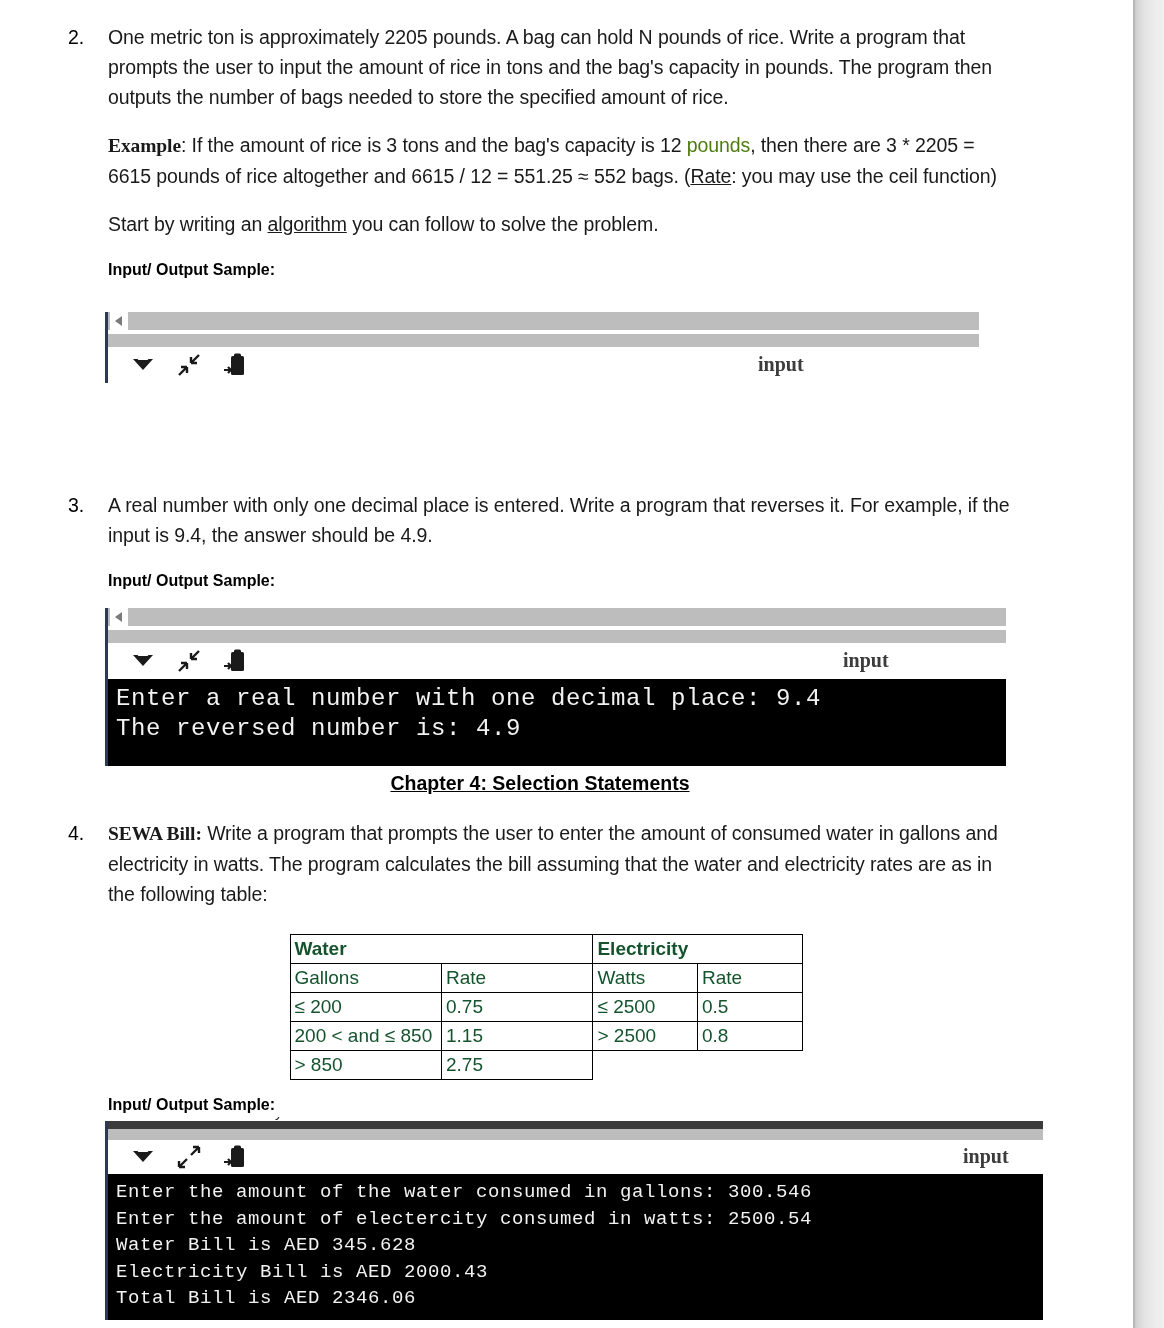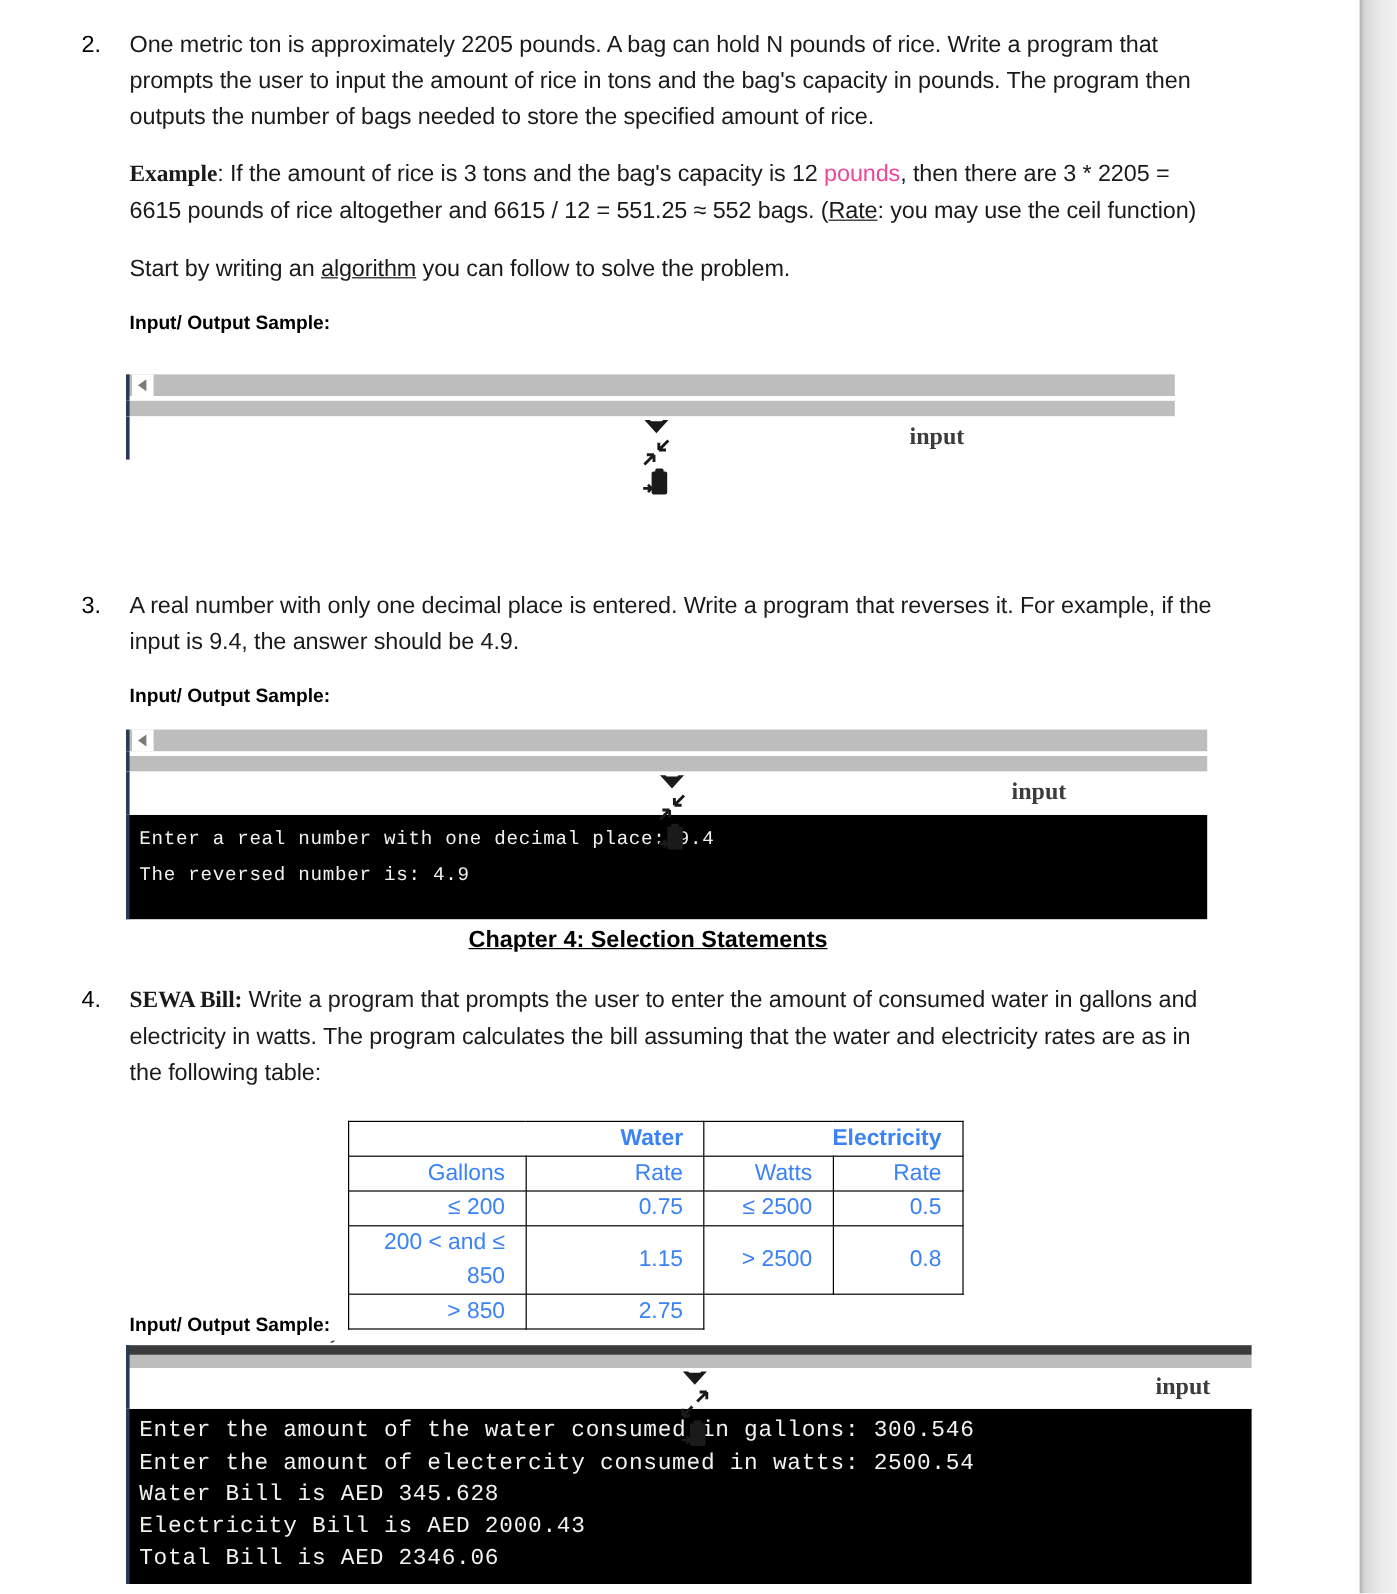--- a/index.html
+++ b/index.html
@@ -62,21 +62,21 @@
   .para {
     font-size: 19.5px;
     line-height: 30px;
     text-align: left;
     margin: 0 0 18px 0;
     color: #1a1a1a;
     letter-spacing: -0.1px;
   }
   .para.tight { margin-bottom: 0; }
   b.bold { font-weight: bold; font-family: Liberation Serif, serif; }
-  .red { color: #ec4899; }
+  .red { color: #4d7c0f; }
   .uline { text-decoration: underline; }
   .ital { }
 
   .io-label {
     font-size: 16px;
     font-weight: bold;
     line-height: 26px;
     margin: 14px 0 10px 0;
   }
 
@@ -137,21 +137,20 @@
   }
   .toolbar {
     height: 36px;
     background: #ffffff;
     border-left: 3px solid #2a3a55;
     box-sizing: border-box;
     display: flex;
     align-items: center;
     padding-left: 18px;
     position: relative;
-    flex-direction: column;
   }
   .tb-icon {
     width: 34px;
     height: 28px;
     margin-right: 12px;
     display: flex;
     align-items: center;
     justify-content: center;
   }
   .tb-icon svg { display: block; }
@@ -192,26 +191,26 @@
     margin: 14px 0 0 0;
   }
   table.rates {
     border-collapse: collapse;
     table-layout: fixed;
     width: 513px;
     margin-left: 12px;
   }
   table.rates td {
     border: 1.6px solid #000000;
-    text-align: right;
+    text-align: left;
     font-size: 19px;
     line-height: 28px;
-    padding: 0 17px;
+    padding: 0 4px;
     height: 28px;
-    color: #3b82f6;
+    color: #14532d;
   }
   table.rates td.hdr { font-weight: bold; }
   table.rates td.blank {
     border: none;
   }
   .c1 { width: 191px; }
   .c2 { width: 104px; }
   .c3 { width: 129px; }
   .c4 { width: 89px; }
 </style>
@@ -300,21 +299,21 @@
       </div>
       <div class="tb-icon">
         <svg width="24" height="26" viewBox="0 0 24 26">
           <rect x="8" y="4" width="13" height="19" rx="1.5" fill="#1a1a1a"></rect>
           <rect x="11" y="1.5" width="7" height="4" rx="1.5" fill="#1a1a1a"></rect>
           <path d="M1 18 L8 18 M8 18 L5 15 M8 18 L5 21" stroke="#1a1a1a" stroke-width="2.2" fill="none"></path>
         </svg>
       </div>
       <div class="tb-input-label" style="left:735px;">input</div>
     </div>
-    <div class="term" style="font-size:16px; line-height:30px; padding-bottom:22px;"><span>Enter a real number with one decimal place: 9.4</span>
+    <div class="term" style="font-size:24px; line-height:30px; padding-bottom:22px;"><span>Enter a real number with one decimal place: 9.4</span>
 <span>The reversed number is: 4.9</span></div>
   </div>
 
   <div class="chapter" style="position:absolute; top:750px; width:1080px; left:0;">Chapter 4: Selection Statements</div>
 
   <div class="item" style="position:absolute; top:818px; width:1135px; box-sizing:border-box;">
     <div class="item-num" style="top:0;">4.</div>
     <p class="para tight">
       <b class="bold">SEWA Bill:</b><span> Write a program that prompts the user to enter the amount of consumed water in gallons and electricity in watts. The program calculates the bill assuming that the water and electricity rates are as in the following table:</span>
     </p>

